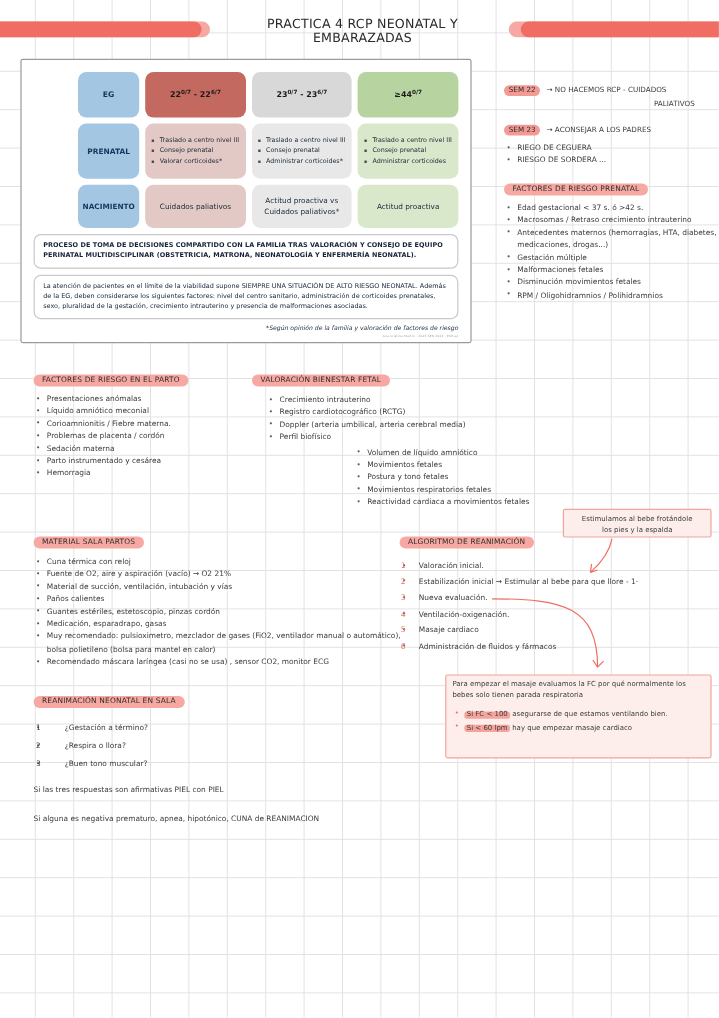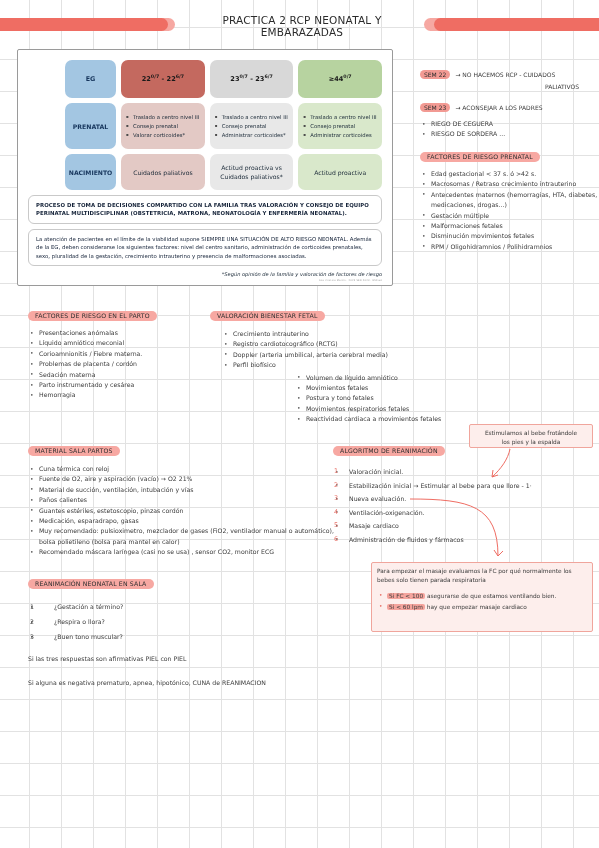--- a/index.html
+++ b/index.html
@@ -115,21 +115,21 @@
 </head>
 <body>
 
 <div id="page">
 
   <div id="header">
     <div class="hbar left"></div>
     <div class="hbar left2"></div>
     <div class="hbar right"></div>
     <div class="hbar right2"></div>
-    <div class="title hw">PRACTICA 2 RCP NEONATAL Y EMBARAZADAS</div>
+    <div class="title hw">PRACTICA 4 RCP NEONATAL Y EMBARAZADAS</div>
   </div>
 
   <div id="table-card">
     <div class="tgrid">
 
       <div class="trow r1">
         <div class="cell c-eg">EG</div>
         <div class="cell c-col c1">
           <span><span>22</span><sup>0/7</sup><span> - </span><span>22</span><sup>6/7</sup></span>
         </div>

